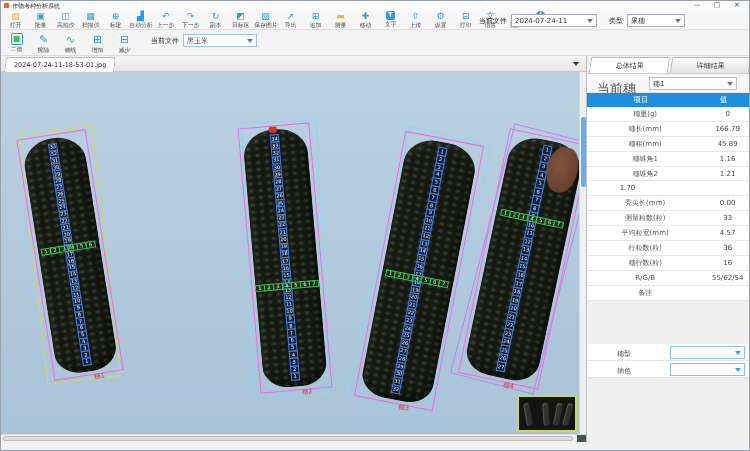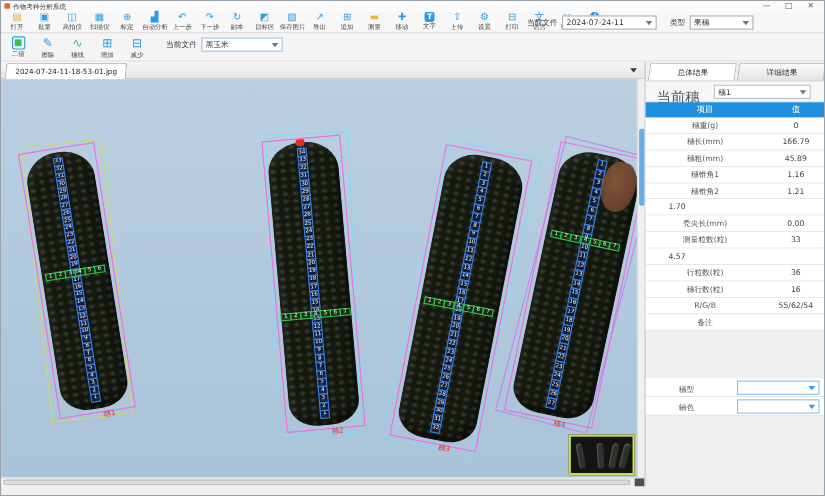--- a/index.html
+++ b/index.html
@@ -77,21 +77,21 @@
   #ptab-overall { left:3px; background:#fff; z-index:2; }
   #ptab-detail { left:84px; }
   #pearrow { position:absolute; left:0; top:17px; width:165px; height:20px; background:#f7f7f7; border-top:1px solid #cfcfcf; border-bottom:1px solid #e2e2e2; }
   #cur-ear-label { position:absolute; left:10px; top:6px; font-size:13px; color:#555; }
   #sel-curear { position:absolute; left:62px; top:3px; width:88px; border-color:#bfbfbf; }
   #phead { position:absolute; left:0; top:37px; width:165px; height:14px; background:#1f8fdd; color:#fff; display:flex; align-items:center; }
   #phead .hc1 { width:108px; text-align:center; font-size:7.5px; }
   #phead .hc2 { width:57px; text-align:center; font-size:7.5px; }
   #ptbody { position:absolute; left:0; top:51px; width:165px; background:#fff; }
   .rrow { display:flex; height:14.9px; border-bottom:1px solid #e7e7e7; background:#fff; }
-  .rcell { display:flex; align-items:center; justify-content:center; font-size:7px; color:#555; }
+  .rcell { display:flex; align-items:center; justify-content:center; font-size:7px; color:#555;margin-left:12px; }
   .rl { width:108px; } .rv { width:57px; color:#444; }
   .selrow { position:absolute; left:0; width:165px; height:17px; background:#fff; border-bottom:1px solid #e5e5e5; }
   #row-shape { top:288px; } #row-cob { top:305px; }
   .selrow .slabel { position:absolute; left:30px; top:5px; font-size:7px; color:#555; }
   .psel { position:absolute; left:83px; top:2px; width:75px; height:13px; background:#fff; border:1px solid #8ebef0; display:flex; align-items:center; padding:0 3px; font-size:7px; color:#333; }
   .psel .chev { margin-left:auto; width:0; height:0; border-left:3px solid transparent; border-right:3px solid transparent; border-top:4px solid #3a9bf0; }
 
   
   #statusbar { position:absolute; left:0; top:441px; width:750px; height:10px; background:#f0f0f0; border-top:1px solid #d5d5d5; }
   .stext { position:absolute; top:1px; font-size:6.5px; color:#333; white-space:nowrap; }
@@ -509,20 +509,21 @@
         </div>
         <div class="rrow">
           <div class="rcell rl">秃尖长(mm)</div>
           <div class="rcell rv">0.00</div>
         </div>
         <div class="rrow">
           <div class="rcell rl">测量粒数(粒)</div>
           <div class="rcell rv">33</div>
         </div>
         <div class="rrow">
+          <div class="rcell rl">平均粒宽(mm)</div>
           <div class="rcell rv">4.57</div>
         </div>
         <div class="rrow">
           <div class="rcell rl">行粒数(粒)</div>
           <div class="rcell rv">36</div>
         </div>
         <div class="rrow">
           <div class="rcell rl">穗行数(粒)</div>
           <div class="rcell rv">16</div>
         </div>

